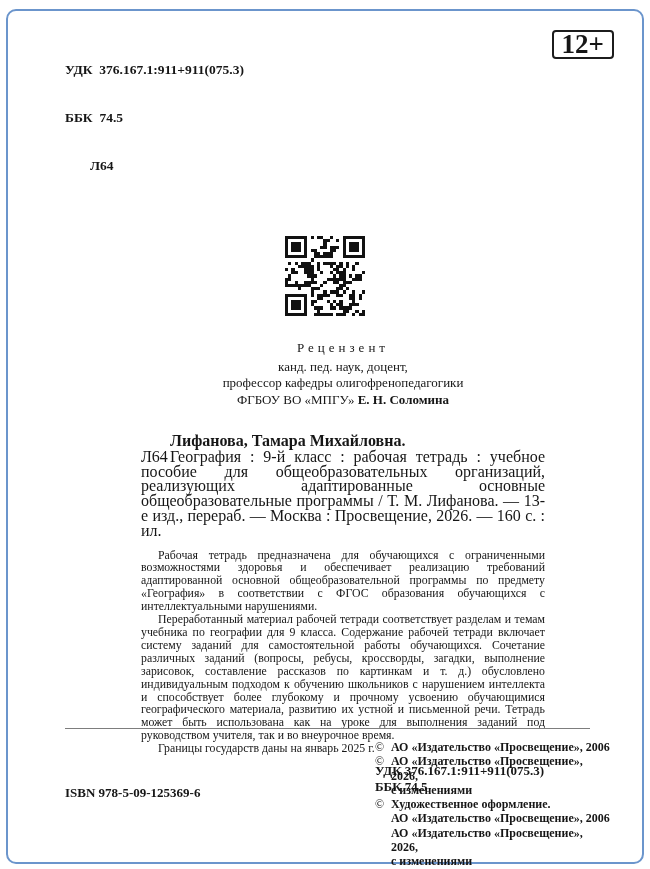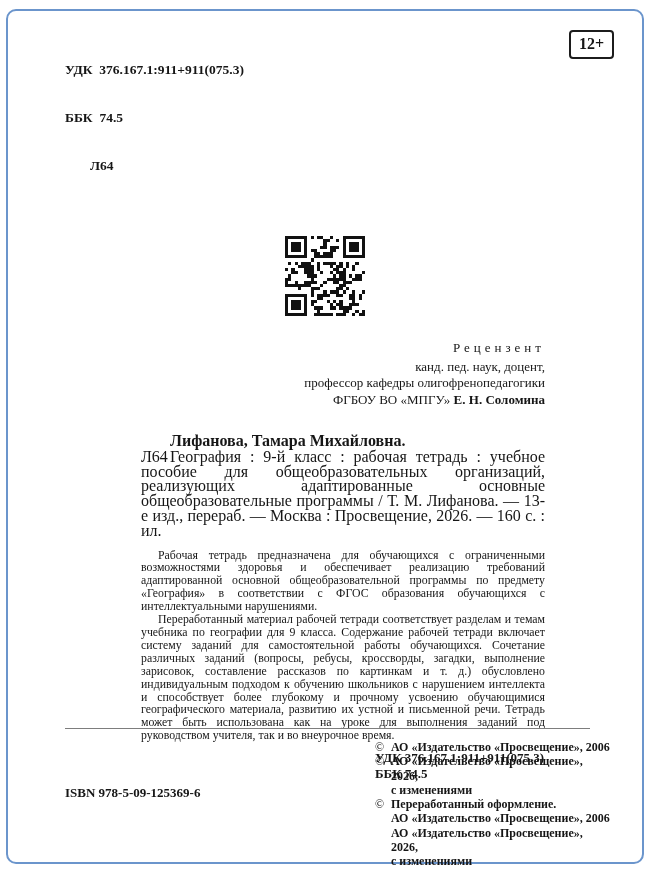--- a/index.html
+++ b/index.html
@@ -20,31 +20,31 @@
   .content { position:relative; padding:30px 65px 0 65px; }
 
   
   .udk-top { font-weight:bold; font-size:13.5px; line-height:16px; white-space:pre; }
   .udk-top .code-line { margin-left:25px; }
 
   .age-badge {
     position:absolute; top:30px; right:36px;
     border:2px solid #1c1c1c; border-radius:4px;
     padding:1px 8px 2px 8px;
-    font-weight:bold; font-size:16px; line-height:22px;
+    font-weight:bold; font-size:27px; line-height:22px;
   }
 
   
   .qr-wrap { width:80px; height:80px; margin:30px auto 0 auto; }
   .qr-wrap svg { display:block; width:80px; height:80px; fill:#111; shape-rendering:crispEdges; }
 
   
   .reviewer {
     margin:24px 40px 0 76px;
-    text-align:right;
+    text-align:center;
     font-size:13px; line-height:16.5px;
   }
   .reviewer-heading { letter-spacing:4px; margin-bottom:2px; }
   .reviewer-name { font-weight:bold; }
 
   
   .biblio { margin:26px 40px 0 76px; font-size:16px; line-height:14.8px; }
   .author { font-weight:bold; text-indent:29px; }
   .entry { text-align:justify; margin:1px 0 0 0; }
   .entry-code { display:inline-block; width:29px; }
@@ -308,20 +308,21 @@
   <div class="biblio">
     <div class="author">Лифанова, Тамара Михайловна.</div>
     <p class="entry">
       <span class="entry-code">Л64</span><span>География : 9-й класс : рабочая тетрадь : учебное пособие для общеобразовательных организаций, реализующих адаптированные основные общеобразовательные программы / Т. М. Лифанова. — 13-е изд., перераб. — Москва : Просвещение, 2026. — 160 с. : ил.</span>
     </p>
   </div>
 
   <div class="annotation">
     <p>Рабочая тетрадь предназначена для обучающихся с ограниченными возможностями здоровья и обеспечивает реализацию требований адаптированной основной общеобразовательной программы по предмету «География» в соответствии с ФГОС образования обучающихся с интеллектуальными нарушениями.</p>
     <p>Переработанный материал рабочей тетради соответствует разделам и темам учебника по географии для 9 класса. Содержание рабочей тетради включает систему заданий для самостоятельной работы обучающихся. Сочетание различных заданий (вопросы, ребусы, кроссворды, загадки, выполнение зарисовок, составление рассказов по картинкам и т. д.) обусловлено индивидуальным подходом к обучению школьников с нарушением интеллекта и способствует более глубокому и прочному усвоению обучающимися географического материала, развитию их устной и письменной речи. Тетрадь может быть использована как на уроке для выполнения заданий под руководством учителя, так и во внеурочное время.</p>
+    <p>Границы государств даны на январь 2025 г.</p>
   </div>
 
   <div class="imprint-codes">
     <div>УДК 376.167.1:911+911(075.3)</div>
     <div>ББК 74.5</div>
   </div>
 
 </div>
 
 <div class="footer-rule"></div>
@@ -336,21 +337,21 @@
   <div class="cr-row">
     <span class="cr-mark">©</span>
     <span class="cr-text">АО «Издательство «Просвещение», 2026,</span>
   </div>
   <div class="cr-row">
     <span class="cr-mark"></span>
     <span class="cr-text">с изменениями</span>
   </div>
   <div class="cr-row">
     <span class="cr-mark">©</span>
-    <span class="cr-text">Переработанный оформление.</span>
+    <span class="cr-text">Художественное оформление.</span>
   </div>
   <div class="cr-row">
     <span class="cr-mark"></span>
     <span class="cr-text">АО «Издательство «Просвещение», 2006</span>
   </div>
   <div class="cr-row">
     <span class="cr-mark"></span>
     <span class="cr-text">АО «Издательство «Просвещение», 2026,</span>
   </div>
   <div class="cr-row">

